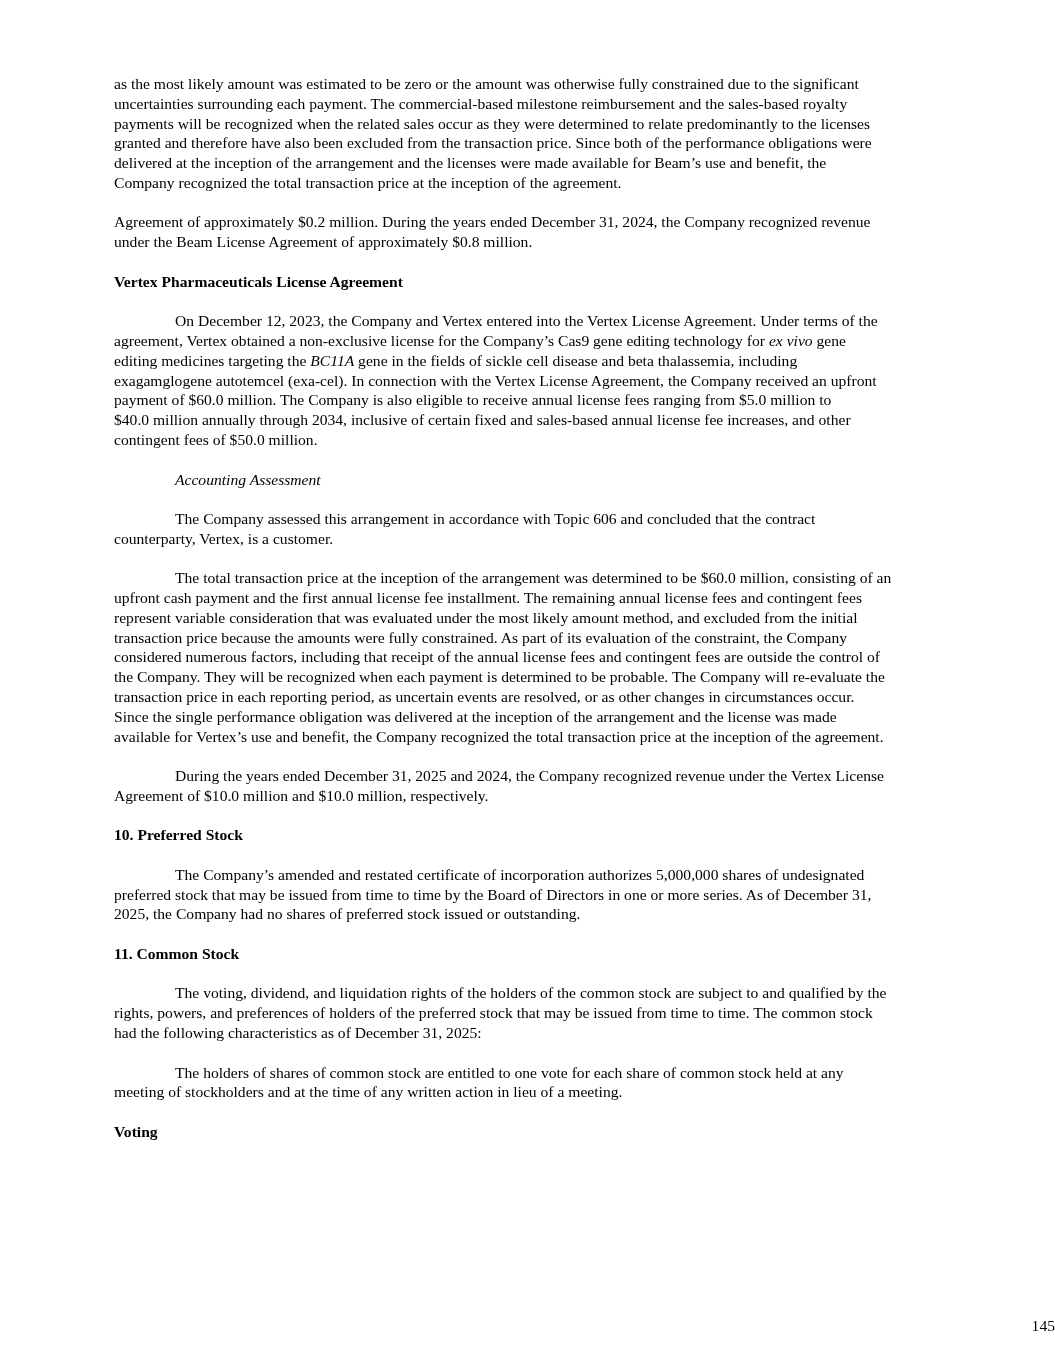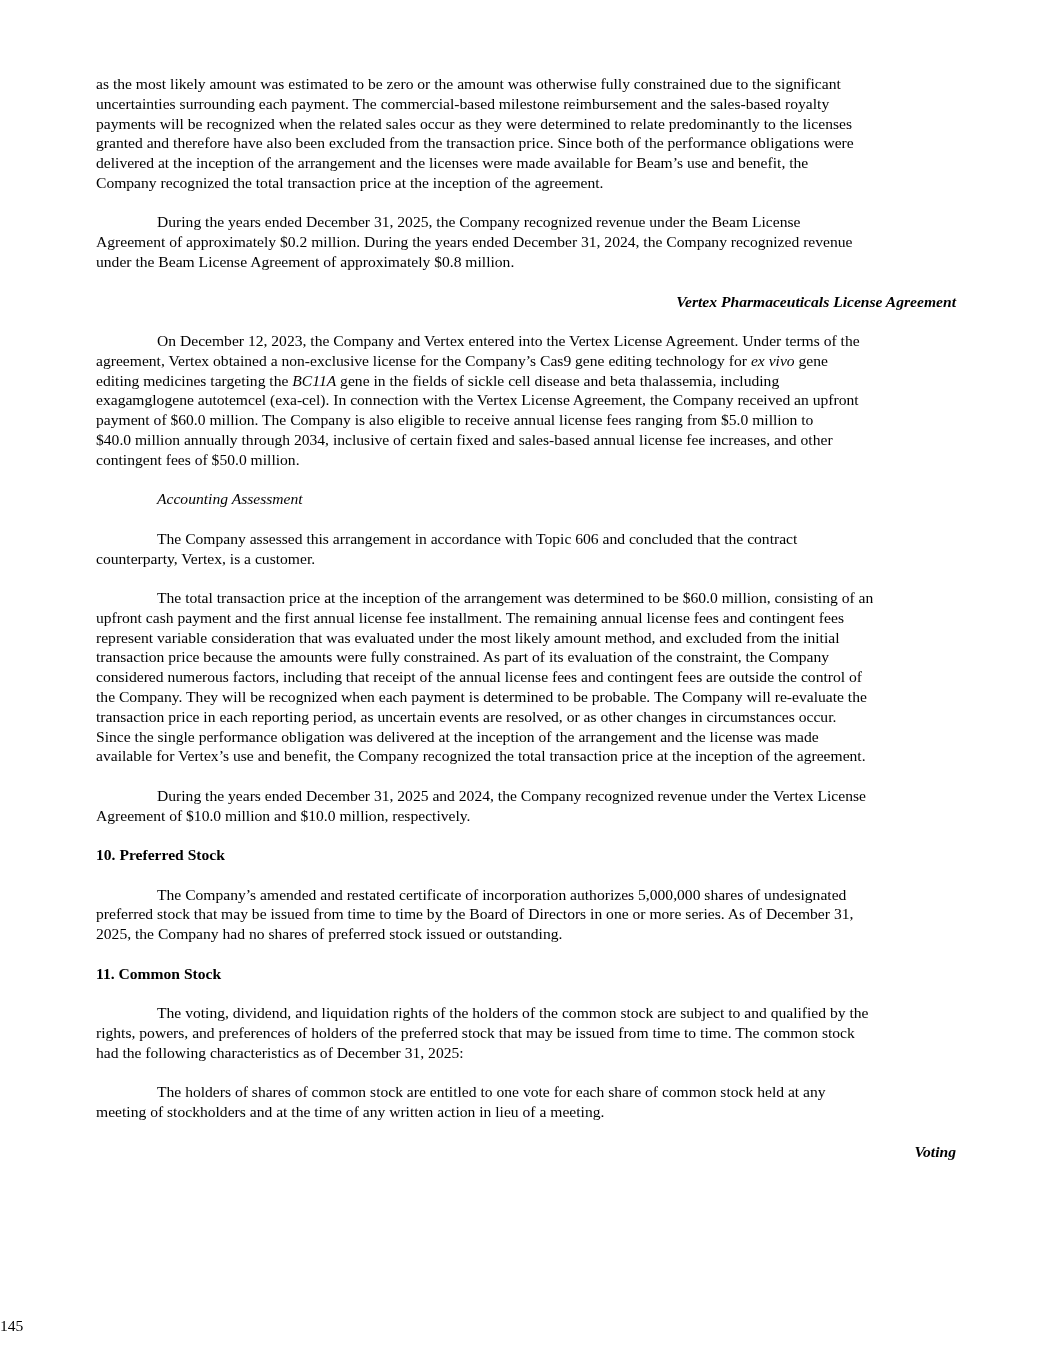--- a/index.html
+++ b/index.html
@@ -11,73 +11,70 @@
       width: 1055px;
       height: 1365px;
       position: relative;
       overflow: hidden;
       font-family: "Liberation Serif", "DejaVu Serif", serif;
       color: #000000;
       font-size: 15.6px;
     }
     .page {
       position: absolute;
-      left: 96px;
+      left: 114px;
       top: 74px;
       width: 860px;
     }
     .para {
       margin: 0 0 19.7px 0;
       line-height: 19.8px;
     }
     .line {
       display: block;
       white-space: nowrap;
     }
     .indent {
       padding-left: 61px;
     }
     .heading-bi {
       font-weight: bold;
-      font-style: italic;
-      text-align: right;
     }
     .heading-b {
       font-weight: bold;
     }
     .sub-italic {
       font-style: italic;
       padding-left: 61px;
     }
     em { font-style: italic; }
     .page-number {
       position: absolute;
       top: 1316px;
       left: 0;
       width: 1055px;
-      text-align: left;
+      text-align: right;
       line-height: 20px;
     }
   </style>
 </head>
 <body>
 
 <div class="page">
 
   <p class="para">
     <span class="line">as the most likely amount was estimated to be zero or the amount was otherwise fully constrained due to the significant</span>
     <span class="line">uncertainties surrounding each payment. The commercial-based milestone reimbursement and the sales-based royalty</span>
     <span class="line">payments will be recognized when the related sales occur as they were determined to relate predominantly to the licenses</span>
     <span class="line">granted and therefore have also been excluded from the transaction price. Since both of the performance obligations were</span>
     <span class="line">delivered at the inception of the arrangement and the licenses were made available for Beam’s use and benefit, the</span>
     <span class="line">Company recognized the total transaction price at the inception of the agreement.</span>
   </p>
 
   <p class="para">
-    <span class="line indent">During the years ended December 31, 2025, the Company recognized revenue under the Beam License</span>
     <span class="line">Agreement of approximately $0.2 million. During the years ended December 31, 2024, the Company recognized revenue</span>
     <span class="line">under the Beam License Agreement of approximately $0.8 million.</span>
   </p>
 
   <p class="para heading-bi">Vertex Pharmaceuticals License Agreement</p>
 
   <p class="para">
     <span class="line indent">On December 12, 2023, the Company and Vertex entered into the Vertex License Agreement. Under terms of the</span>
     <span class="line"><span>agreement, Vertex obtained a non-exclusive license for the Company’s Cas9 gene editing technology for </span><em>ex vivo</em><span> gene</span></span>
     <span class="line"><span>editing medicines targeting the </span><em>BC11A</em><span> gene in the fields of sickle cell disease and beta thalassemia, including</span></span>

